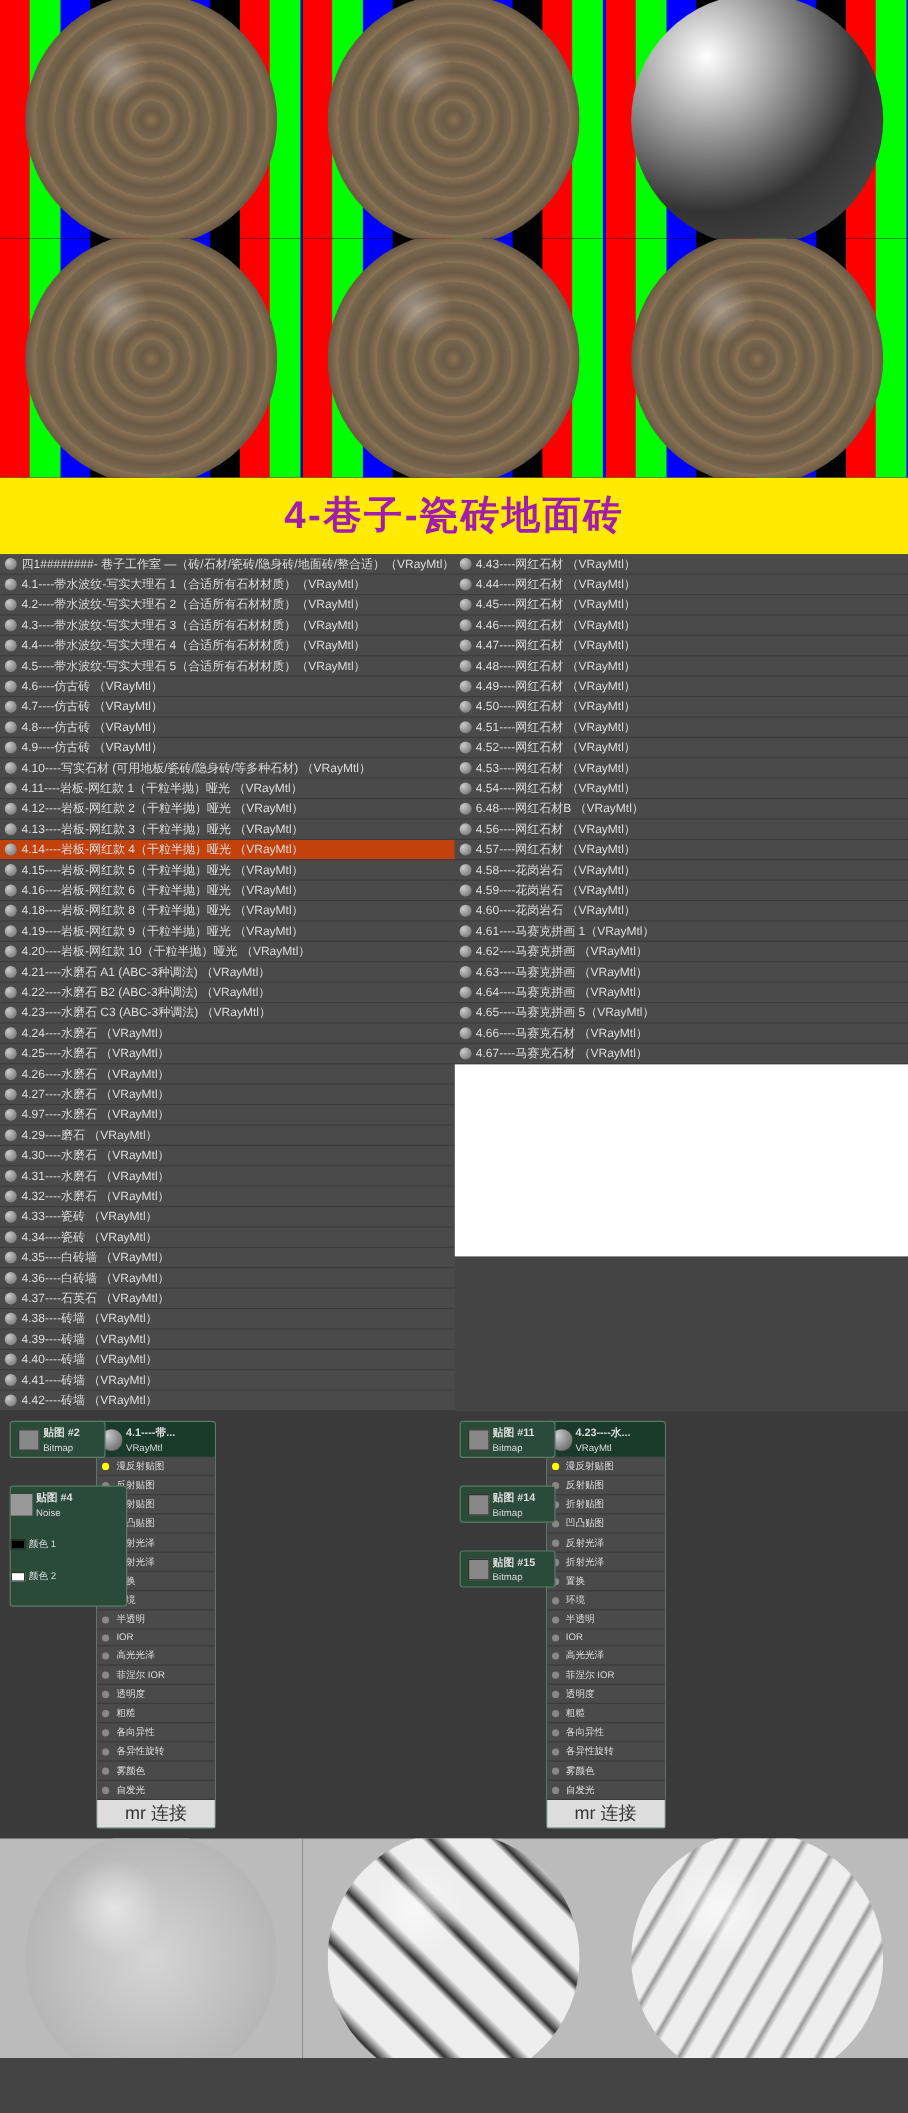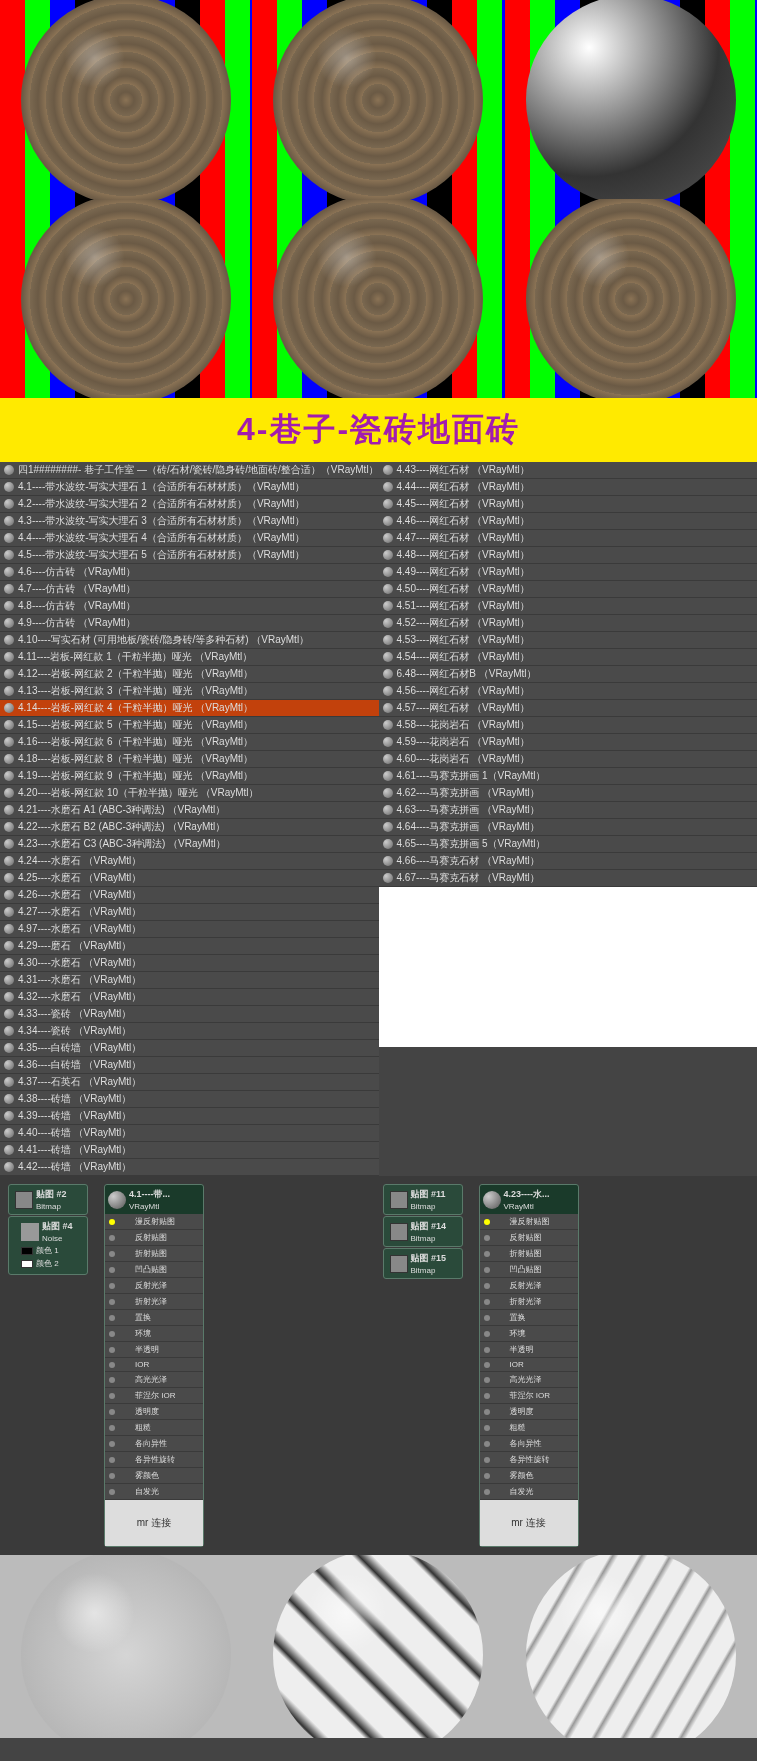--- a/index.html
+++ b/index.html
@@ -17,35 +17,35 @@
 .marble{background:radial-gradient(circle at 35% 30%,#fff9 0,#fff0 20%),repeating-linear-gradient(45deg,#eee 0,#333 5px,#eee 15px,#eee 40px)}
 .banner{background:#ffea00;color:#a21caf;font-size:32px;font-weight:bold;text-align:center;padding:10px 0;letter-spacing:2px}
 .lists{display:flex;background:#444}
 .list-col{flex:1;min-width:0}
 .list-item{display:flex;align-items:center;background:#4a4a4a;border-bottom:1px solid #3a3a3a;padding:1px 4px;font-size:10px;white-space:nowrap;overflow:hidden;cursor:pointer}
 .list-item.sel{background:#c2410c}
 .list-item .ball{width:10px;height:10px;border-radius:50%;background:radial-gradient(circle at 30% 30%,#ccc,#666);margin-right:4px;flex-shrink:0}
 .blank{background:#fff;height:160px}
 .graphs{background:#3a3a3a;display:flex;padding:8px;gap:8px}
 .graph{flex:1;position:relative}
-.bitmap-node{background:#2a4a3a;border:1px solid #5a7a6a;border-radius:3px;padding:3px 6px;font-size:9px;width:80px;display:flex;align-items:center;gap:3px;margin-bottom:1px}
+.bitmap-node{background:#2a4a3a;border:1px solid #5a7a6a;border-radius:3px;padding:3px 6px;font-size:9px;width:80px;display:flex;align-items:center;gap:3px;margin-bottom:23px}
 .bitmap-node .thumb{width:18px;height:18px;background:#888;border:1px solid #333}
-.noise-node{background:#2a4a3a;border:1px solid #5a7a6a;border-radius:3px;padding:3px 12px;font-size:9px;width:80px;margin-bottom:6px}
-.noise-node .sw{display:flex;align-items:center;gap:3px;font-size:8px;margin:2px 0}
+.noise-node{background:#2a4a3a;border:1px solid #5a7a6a;border-radius:3px;padding:3px 0;font-size:9px;width:98px;margin-bottom:6px}
+.noise-node .sw{display:flex;align-items:center;gap:3px;font-size:8px;margin:16px 0}
 .noise-node .swatch{width:12px;height:8px;border:1px solid #333}
 .mat-node{background:#2a4a3a;border:1px solid #5a7a6a;border-radius:3px;font-size:9px;width:100px}
 .mat-header{display:flex;align-items:center;gap:3px;padding:3px;background:#1a3a2a;border-radius:3px 3px 0 0}
 .mat-header .thumb{width:18px;height:18px;background:radial-gradient(circle at 30% 30%,#ccc,#555);border-radius:50%}
 .mat-slots{background:#4a4a4a}
-.mat-slot{display:flex;align-items:center;padding:2px 4px;font-size:8px;border-bottom:1px solid #3a3a3a;gap:20px}
+.mat-slot{display:flex;align-items:center;padding:2px 4px;font-size:8px;border-bottom:1px solid #3a3a3a;gap:6px}
 .dot-y{width:6px;height:6px;border-radius:50%;background:#ff0}
 .dot-g{width:6px;height:6px;border-radius:50%;background:#888}
-.mat-footer{background:#ddd;color:#333;text-align:center;padding:16px;font-size:10px}
+.mat-footer{background:#ddd;color:#333;text-align:center;padding:2px;font-size:15px}
 .side-nodes{position:absolute;left:0;top:0}
-.main-node{margin-left:96px}
+.main-node{margin-left:72px}
 </style>
 </head>
 <body>
 
 <div class="previews">
  <div class="preview">
       <div class="checker"></div>
       <div class="sphere wood"></div>
     </div>
  <div class="preview">

